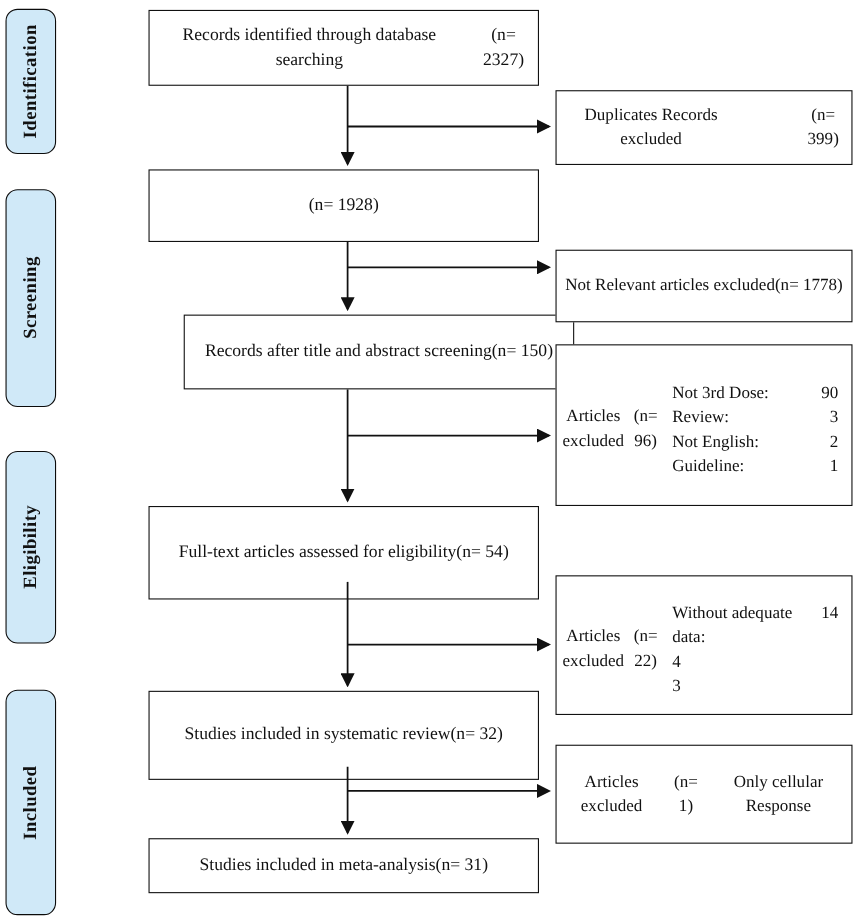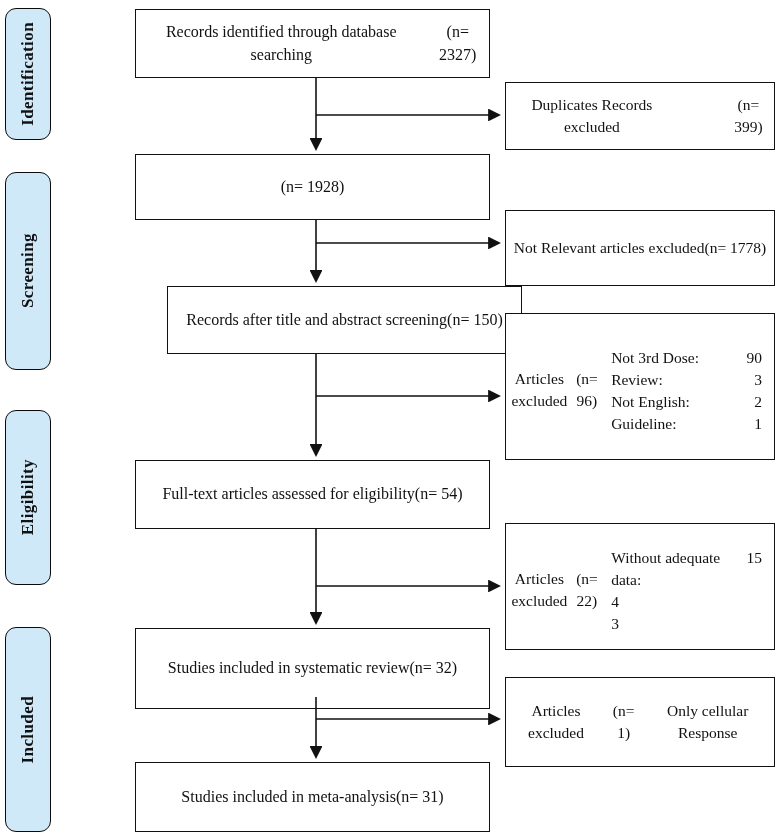--- a/index.html
+++ b/index.html
@@ -74,39 +74,39 @@
     <div>Records identified through database searching</div>
     <div>(n= 2327)</div>
   </div>
   <div class="box flow-box" style="top:154px;height:66px;">
     <div>(n= 1928)</div>
   </div>
   <div class="box flow-box" style="top:286px;height:68px;margin-left:32px;">
     <div>Records after title and abstract screening</div>
     <div>(n= 150)</div>
   </div>
-  <div class="box flow-box" style="top:460px;height:69px;text-align:center;">
+  <div class="box flow-box" style="top:460px;height:85px;text-align:center;">
     <div>Full-text articles assessed for eligibility</div>
     <div>(n= 54)</div>
   </div>
   <div class="box flow-box" style="top:628px;height:81px;">
     <div>Studies included in systematic review</div>
     <div>(n= 32)</div>
   </div>
-  <div class="box flow-box" style="top:762px;height:70px;">
+  <div class="box flow-box" style="top:762px;height:50px;">
     <div>Studies included in meta-analysis</div>
     <div>(n= 31)</div>
   </div>
 
   <div class="box excl-box" style="top:82px;height:68px;gap:45px;">
     <div>Duplicates Records excluded</div>
     <div>(n= 399)</div>
   </div>
 
-  <div class="box excl-box" style="top:210px;height:76px;text-align:center;">
+  <div class="box excl-box" style="top:227px;height:66px;text-align:center;">
     <div>Not Relevant articles excluded</div>
     <div>(n= 1778)</div>
   </div>
 
   <div class="box excl-box detail-box" style="top:313px;height:147px;">
     <div>Articles excluded</div>
     <div>(n= 96)</div>
     <div class="detail-rows">
       <div class="detail-row">
         <span>Not 3rd Dose:</span>
@@ -126,21 +126,21 @@
       </div>
     </div>
   </div>
 
   <div class="box excl-box detail-box" style="top:523px;height:127px;">
     <div>Articles excluded</div>
     <div>(n= 22)</div>
     <div class="detail-rows">
       <div class="detail-row">
         <span>Without adequate data:</span>
-        <span class="val">15</span>
+        <span class="val">14</span>
       </div>
       <div class="detail-row">
         <span class="val">4</span>
       </div>
       <div class="detail-row">
         <span class="val">3</span>
       </div>
     </div>
   </div>
 

